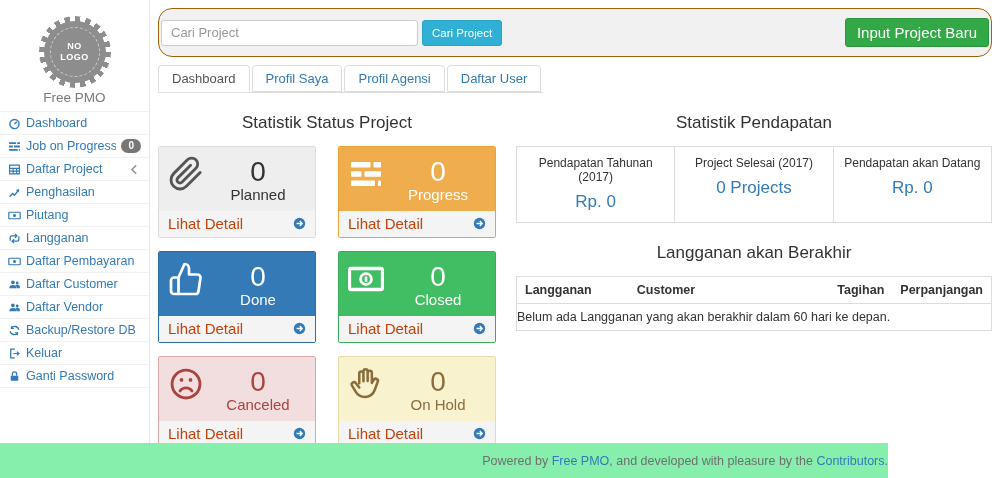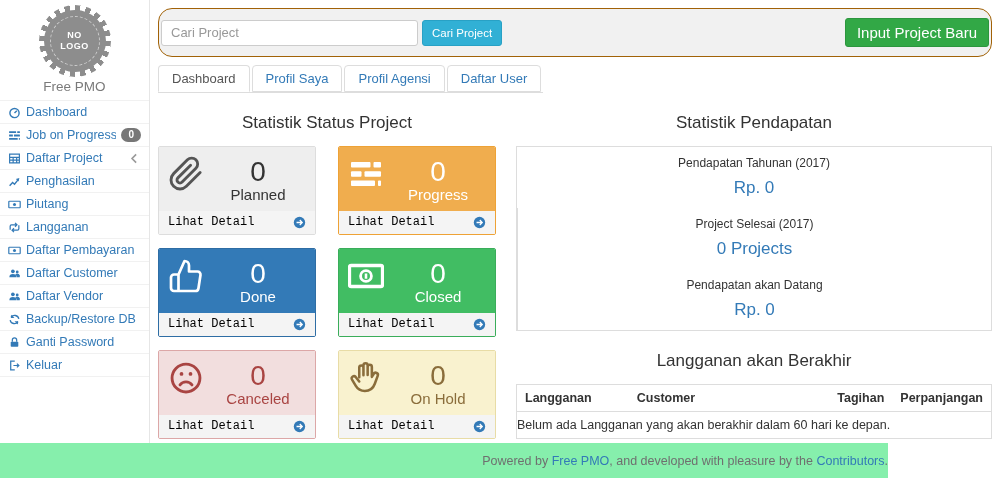--- a/index.html
+++ b/index.html
@@ -5,21 +5,21 @@
   * { box-sizing: border-box; }
   html,body { margin:0; padding:0; }
   body {
     width:1000px; height:478px; background:#fff; overflow:hidden;
     font-family:"Liberation Sans", sans-serif; color:#333;
     position:relative;
   }
   .layout { display:flex; width:1000px; height:443px; }
 
   
-  .sidebar { width:150px; flex-shrink:0; background:#fff; border-right:1px solid #e6e6e6; padding-top:6px; }
+  .sidebar { width:150px; flex-shrink:0; background:#fff; border-right:1px solid #e6e6e6; padding-top:17px; }
   .brand { text-align:center; }
   .seal { width:62px; height:62px; margin:4px auto 0; border-radius:50%; background:#8d8d8d;
           position:relative; display:flex; align-items:center; justify-content:center; }
   .seal::before { content:""; position:absolute; inset:-5px; border-radius:50%; z-index:0;
           background:repeating-conic-gradient(#8d8d8d 0deg 9deg, rgba(0,0,0,0) 9deg 18deg); }
   .seal-inner { position:relative; z-index:1; width:50px; height:50px; border-radius:50%;
           border:1px dashed #cfcfcf; display:flex; align-items:center; justify-content:center; }
   .seal-text { color:#fff; font-size:9px; font-weight:bold; text-align:center; line-height:1.2;
           letter-spacing:.5px; width:30px; }
   .brand-name { margin:7px 0 6px; color:#7a7a7a; font-size:13.5px; }
@@ -55,33 +55,33 @@
   .cards { display:grid; grid-template-columns:1fr 1fr; column-gap:22px; row-gap:13px; }
   .card { border:1px solid #ddd; border-radius:2px; overflow:hidden; }
   .card-body { height:64px; display:flex; padding:7px 9px 5px; }
   .card-icon { width:42px; padding-top:2px; }
   .card-icon svg { width:36px; height:36px; }
   .card-stats { flex:1; display:flex; flex-direction:column; align-items:center; justify-content:center; }
   .card-count { font-size:28px; line-height:1.05; }
   .card-label { font-size:15px; }
   .card-footer { background:#f4f4f4; padding:4px 9px 5px; display:flex; align-items:center;
                  justify-content:space-between; }
-  .detail-link { font-size:12px; color:#000000; text-decoration:none; cursor:pointer;font-family:Liberation Mono, monospace; }
+  .detail-link { font-size:15px; color:#c2410c; text-decoration:none; cursor:pointer; }
   .detail-arrow { width:13px; height:13px; color:#337ab7; cursor:pointer; }
 
   .card.planned  { border-color:#ddd; }      .card.planned  .card-body { background:#eee;     color:#333; }
   .card.planned  .card-icon { color:#555; }
   .card.progress { border-color:#eea236; }   .card.progress .card-body { background:#f0ad4e;  color:#fff; }
   .card.done     { border-color:#2e6da4; }   .card.done     .card-body { background:#337ab7;  color:#fff; }
   .card.closed   { border-color:#3aad5a; }   .card.closed   .card-body { background:#41bd63;  color:#fff; }
   .card.canceled { border-color:#dca7a7; }   .card.canceled .card-body { background:#f2dede;  color:#a94442; }
   .card.onhold   { border-color:#e8dca6; }   .card.onhold   .card-body { background:#f9f2cf;  color:#8a6d3b; }
 
   .income-col { flex:1; min-width:0; margin-left:20px; }
-  .stats-table { display:flex; border:1px solid #ddd;flex-direction:column; }
+  .stats-table { display:flex; border:1px solid #ddd; }
   .stat-cell { flex:1; text-align:center; padding:9px 4px 10px; border-left:1px solid #ddd; }
   .stat-cell:first-child { border-left:none; }
   .stat-label { font-size:12px; color:#333; }
   .stat-value { font-size:17px; color:#337ab7; margin-top:8px; }
   .sub-title { margin:20px 0 13px; }
   table.sub-table { width:100%; border-collapse:collapse; border:1px solid #ddd; }
   .sub-table th { text-align:left; font-size:12.5px; color:#333; padding:6px 8px; border-bottom:1px solid #ddd; }
   .sub-table th.num { text-align:right; }
   .sub-table td { font-size:12.5px; color:#333; padding:6px 0; }
 
@@ -245,29 +245,29 @@
         <span class="menu-label">Daftar Vendor</span>
       </div>
       <div class="menu-item">
         <svg>
             <use href="#i-refresh"></use>
           </svg>
         <span class="menu-label">Backup/Restore DB</span>
       </div>
       <div class="menu-item">
         <svg>
+            <use href="#i-signout"></use>
+          </svg>
+        <span class="menu-label">Keluar</span>
+      </div>
+      <div class="menu-item">
+        <svg>
             <use href="#i-lock"></use>
           </svg>
         <span class="menu-label">Ganti Password</span>
-      </div>
-      <div class="menu-item">
-        <svg>
-            <use href="#i-signout"></use>
-          </svg>
-        <span class="menu-label">Keluar</span>
       </div>
     </nav>
   </aside>
 
   <main class="main">
 
     <div class="well">
       <input class="search-input" type="text" placeholder="Cari Project" style="">
       <button class="btn btn-cari">Cari Project</button>
       <button class="btn btn-new">Input Project Baru</button>

